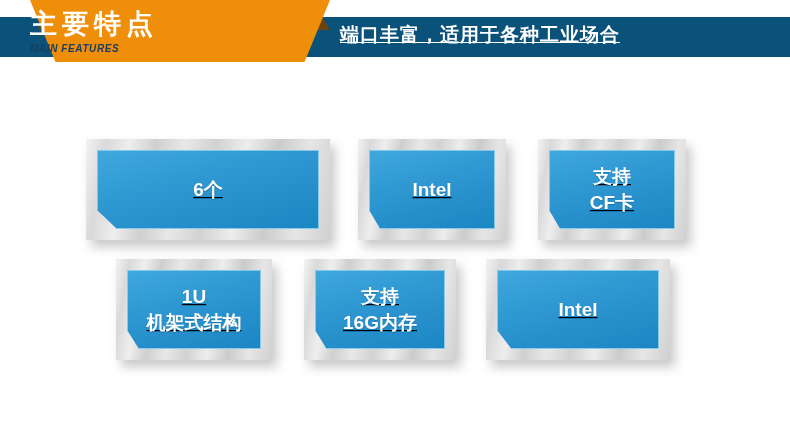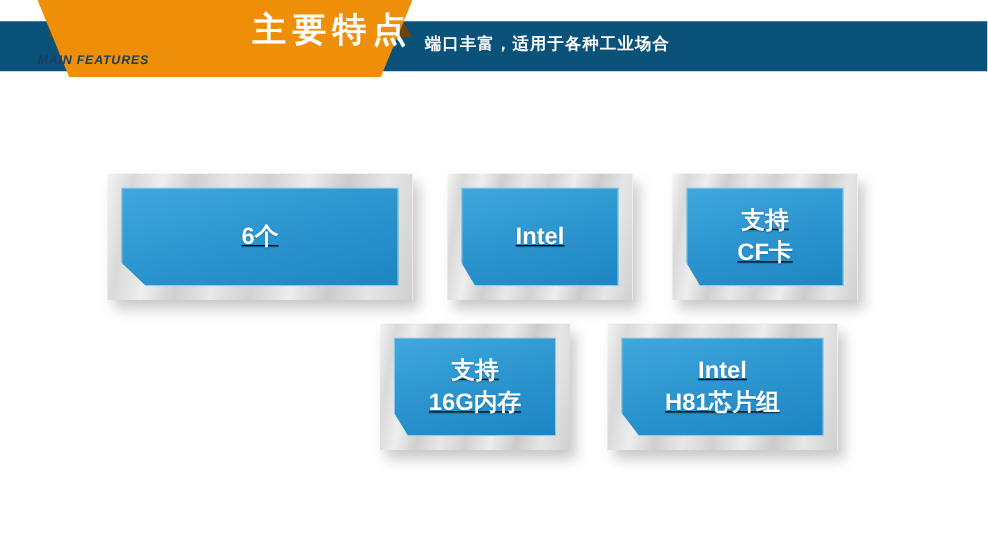--- a/index.html
+++ b/index.html
@@ -56,21 +56,21 @@
     width: 300px;
     height: 62px;
     background: #ef8f09;
     clip-path: polygon(0% 0%, 100% 0%, 91.5% 100%, 8.5% 100%);
   }
   .header-title {
     position: absolute;
     left: 30px;
     top: 8px;
     width: 300px;
-    text-align: right;
+    text-align: left;
     color: #ffffff;
     font-size: 27px;
     font-weight: bold;
     letter-spacing: 5px;
     line-height: 32px;
     white-space: nowrap;
   }
   .header-subtitle-en {
     position: absolute;
     left: 30px;
@@ -83,25 +83,26 @@
     font-style: italic;
     letter-spacing: 0.6px;
     line-height: 12px;
     white-space: nowrap;
   }
   .header-tagline {
     position: absolute;
     left: 340px;
     top: 24px;
     color: #ffffff;
-    font-size: 13px;
+    font-size: 19px;
     font-weight: bold;
     letter-spacing: 1px;
     line-height: 22px;
     white-space: nowrap;
+    text-decoration: underline;
   }
 
   
   .features {
     position: absolute;
     left: 0;
     top: 118px;
     width: 790px;
     height: 260px;
   }
@@ -183,28 +184,33 @@
     </div>
   </div>
 
   <div class="feature-card" style="left:538px; top:21px; width:148px; height:101px;">
     <div class="feature-inner">
       <div class="feature-line line-1">支持</div>
       <div class="feature-line line-2"><span>CF卡</span><sup></sup><span></span></div>
     </div>
   </div>
 
+  <div class="feature-card" style="left:116px; top:141px; width:156px; height:101px;">
+    <div class="feature-inner">
+      <div class="feature-line line-1">1U</div>
+      <div class="feature-line line-2"><span>机架式结构</span><sup></sup><span></span></div>
+    </div>
+  </div>
 
   <div class="feature-card" style="left:304px; top:141px; width:152px; height:101px;">
     <div class="feature-inner">
       <div class="feature-line line-1">支持</div>
       <div class="feature-line line-2"><span>16G内存</span><sup></sup><span></span></div>
     </div>
   </div>
 
   <div class="feature-card" style="left:486px; top:141px; width:184px; height:101px;">
     <div class="feature-inner">
       <div class="feature-line line-1">Intel</div>
-      <div class="feature-line line-2"><span>H81芯片组</span><sup></sup><span></span></div>
     </div>
   </div>
 
 </div>
 
 </body></html>

